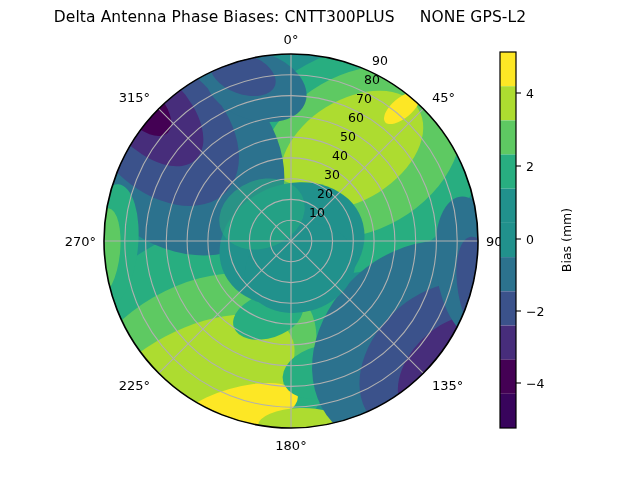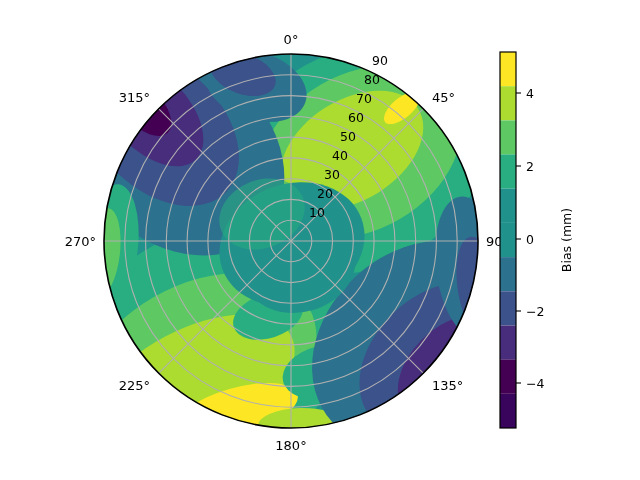--- a/index.html
+++ b/index.html
@@ -14,20 +14,21 @@
   .ang-label{font-size:13px;fill:#000;font-family:"DejaVu Sans","Liberation Sans",sans-serif;}
   .rad-label{font-size:12.5px;fill:#000;font-family:"DejaVu Sans","Liberation Sans",sans-serif;}
   .cb-label{font-size:12.5px;fill:#000;font-family:"DejaVu Sans","Liberation Sans",sans-serif;}
   .cb-title{font-size:12.5px;fill:#000;font-family:"DejaVu Sans","Liberation Sans",sans-serif;}
 </style>
 </head>
 <body>
 
 <div id="root">
 
+  <div class="title">Delta Antenna Phase Biases: CNTT300PLUS     NONE GPS-L2</div>
 
   <div class="plotwrap">
     <svg width="640" height="480" viewBox="0 0 640 480">
       <defs>
         <clipPath id="diskClip">
           <circle cx="291" cy="241" r="187"></circle>
         </clipPath>
         <radialGradient id="ignore">
             <stop offset="0"></stop>
           </radialGradient>

